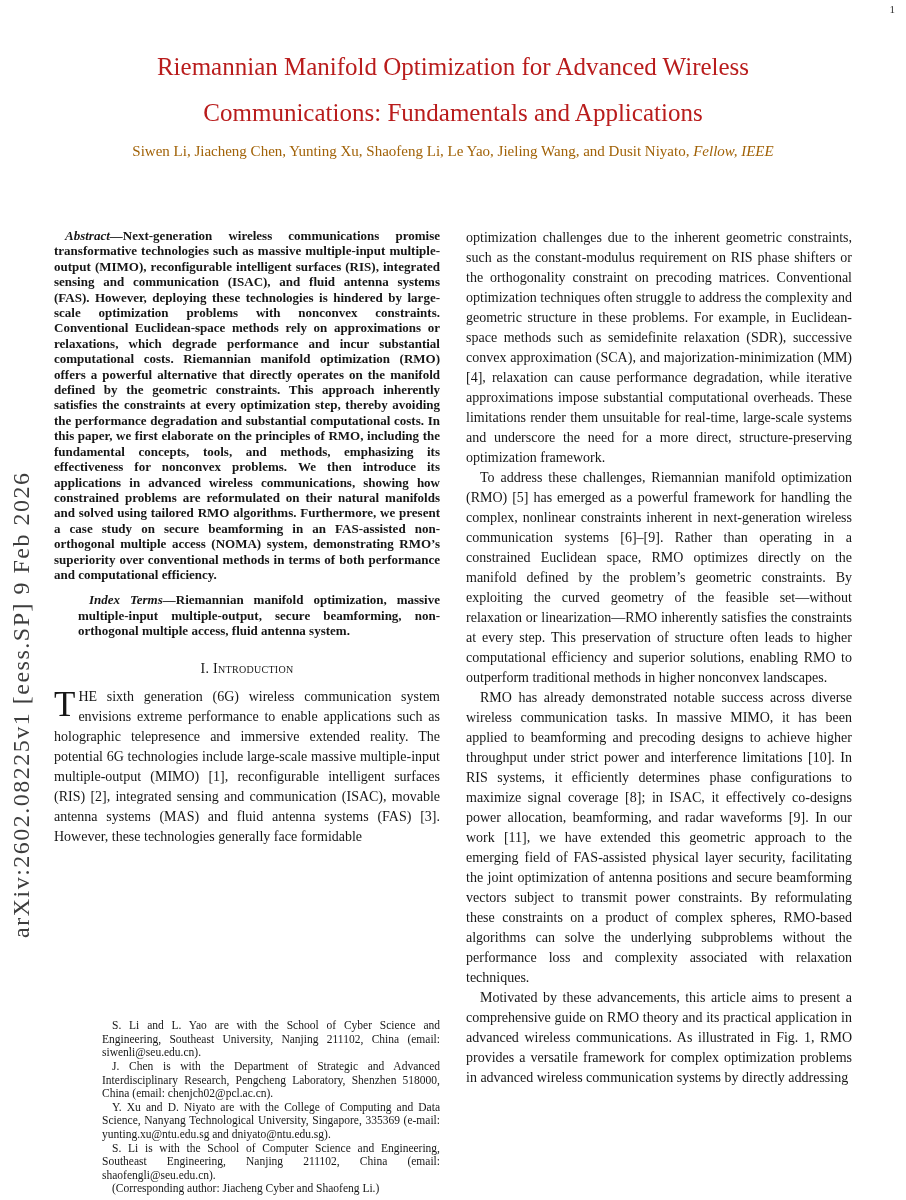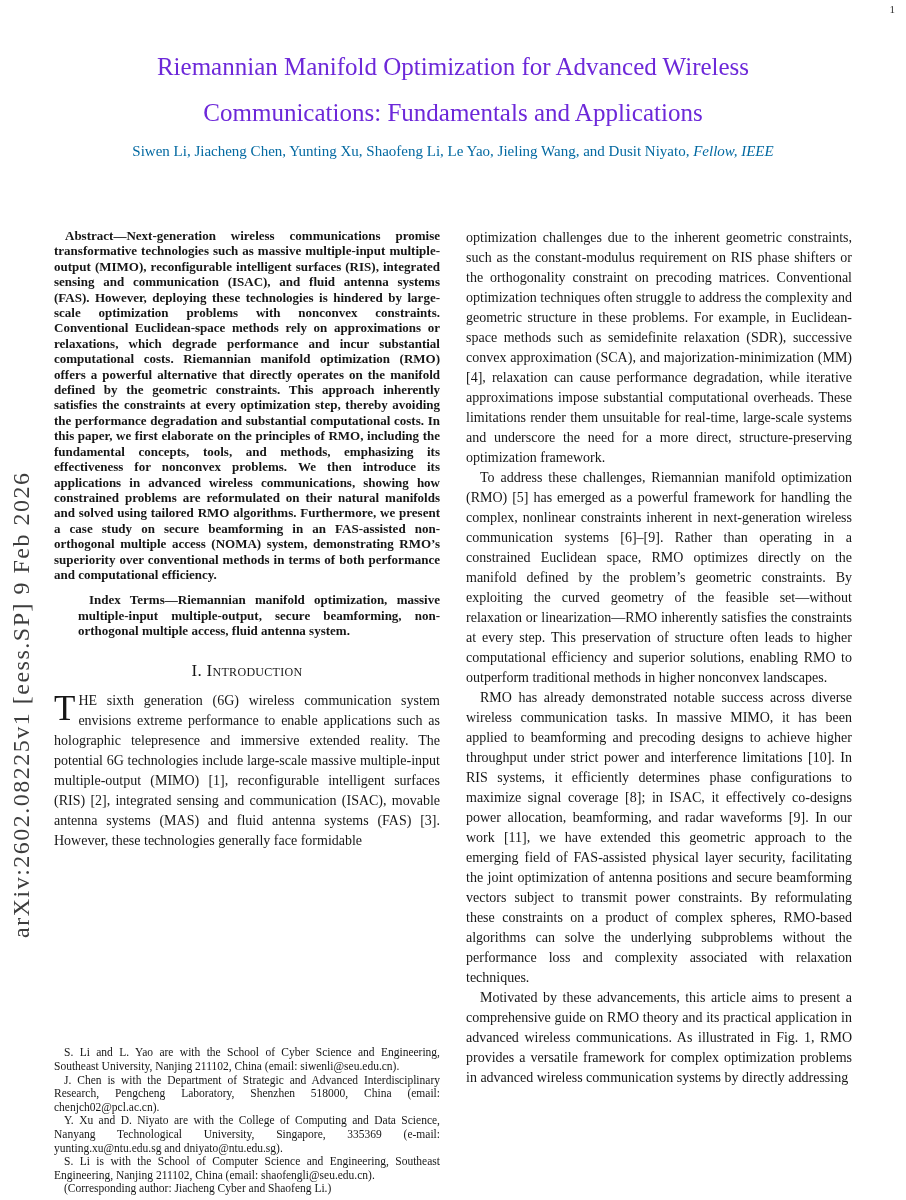--- a/index.html
+++ b/index.html
@@ -30,27 +30,27 @@
     font-size: 24px;
     letter-spacing: 1.5px;
     color: #3d3d3d;
   }
   .title {
     margin: 44px 100px 0 100px;
     text-align: center;
     font-size: 25px;
     font-weight: 400;
     line-height: 1.82;
-    color: #6d28d9;
+    color: #b91c1c;
   }
   .authors {
     margin: 8px 40px 0 40px;
     text-align: center;
     font-size: 15px;
-    color: #0369a1;
+    color: #a16207;
   }
   .authors i { font-style: italic; }
   .columns {
     position: absolute;
     top: 228px;
     left: 54px;
     right: 54px;
     bottom: 0;
     display: flex;
     gap: 26px;
@@ -65,25 +65,25 @@
   .col-left { display: flex; flex-direction: column; }
   p { margin: 0; }
   .abstract, .index-terms {
     font-size: 13px;
     line-height: 15.4px;
     font-weight: bold;
     text-indent: 11px;
   }
   .abstract { margin-bottom: 10px; }
   .index-terms { margin-bottom: 6px; margin-left: 24px; }
-  .ab-label { font-weight: bold; }
+  .ab-label { font-weight: bold; font-style: italic; }
   .section-heading {
     margin: 16px 0 10px 0;
     text-align: center;
-    font-size: 17px;
+    font-size: 14px;
     font-weight: 400;
     font-variant: small-caps;
     letter-spacing: 0.3px;
   }
   .body-text {
     font-size: 14px;
     line-height: 20px;
   }
   .indent { text-indent: 14px; }
   .dropcap {
@@ -91,21 +91,21 @@
     font-size: 35px;
     line-height: 31px;
     padding: 2px 3px 0 0;
   }
   .footnotes {
     margin-top: auto;
     padding-bottom: 4px;
     font-size: 11.5px;
     line-height: 13.6px;
   }
-  .footnotes p { text-indent: 10px; }
+  .footnotes p { text-indent: 10px; margin-left: 48px; }
 </style>
 </head>
 <body>
 
 <div class="page">
 
   <div class="page-number">1</div>
 
   <div class="arxiv-stamp">arXiv:2602.08225v1 [eess.SP] 9 Feb 2026</div>
 

